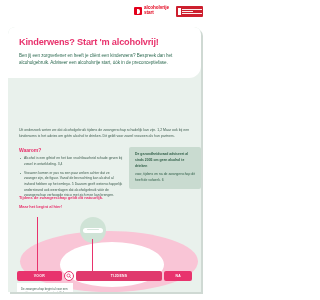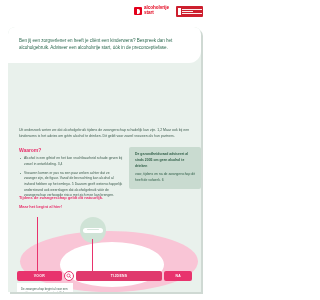--- a/index.html
+++ b/index.html
@@ -398,20 +398,21 @@
     </div>
 
   </div>
 
   <div class="card-shadow"></div>
 
   <div class="card">
     <div class="card-inner">
 
       <div class="intro">
+        <h1 class="title">Kinderwens? Start 'm alcoholvrij!</h1>
         <p class="lead">Ben jij een zorgverlener en heeft je cliënt een kinderwens? Bespreek dan het alcoholgebruik. Adviseer een alcoholvrije start, óók in de preconceptiefase.</p>
       </div>
 
       <p class="body-copy">Uit onderzoek weten we dat alcoholgebruik tijdens de zwangerschap schadelijk kan zijn. 1,2 Maar ook bij een kinderwens is het advies om géén alcohol te drinken. Dit geldt voor zowel vrouwen als hun partners.</p>
 
       <div class="cols">
 
         <div class="col-left">
           <h2 class="h-waarom">Waarom?</h2>
           <ul class="bullets">

